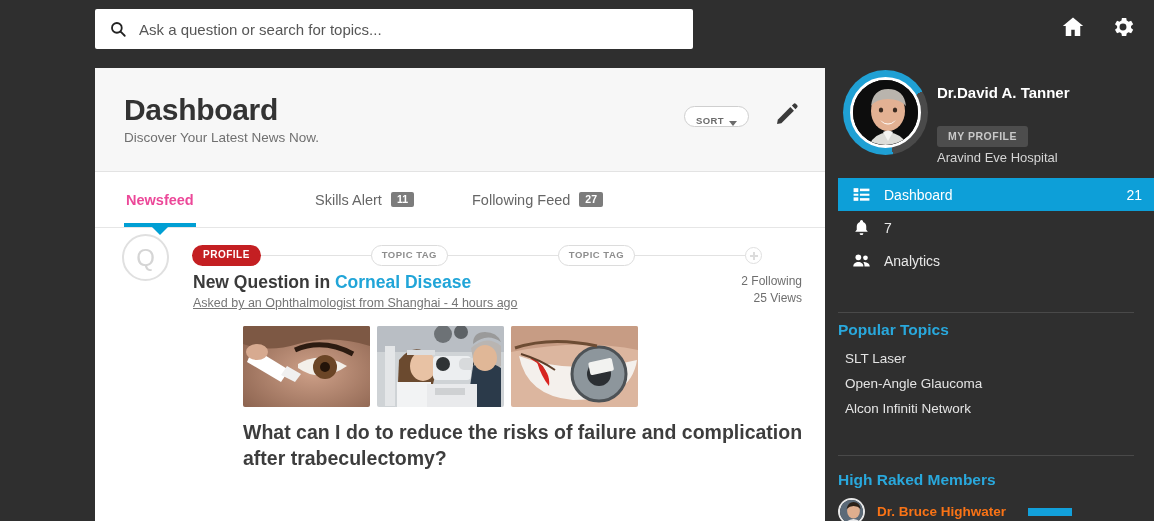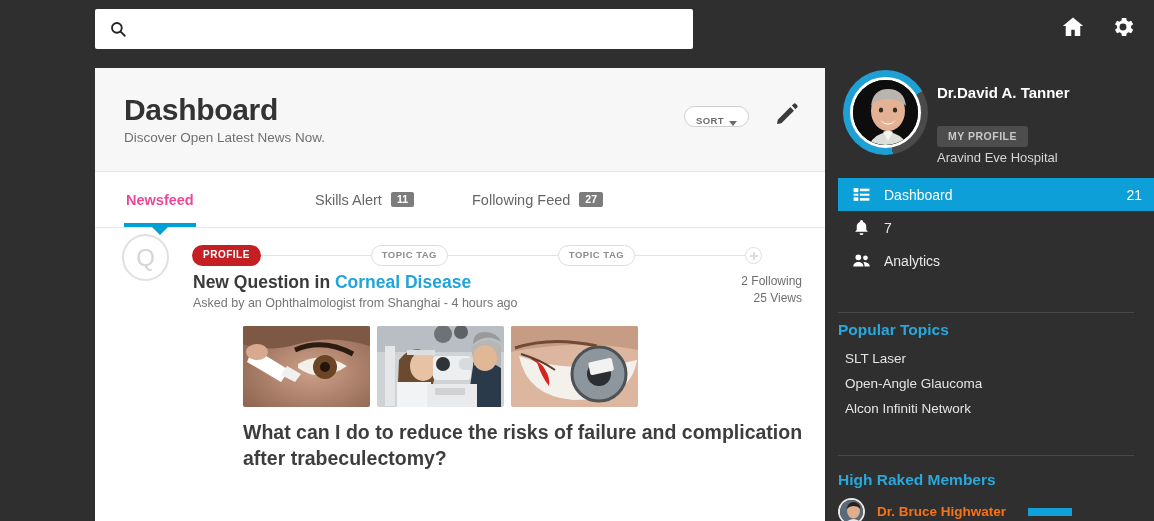--- a/index.html
+++ b/index.html
@@ -84,21 +84,21 @@
     color: #dcdcdc; flex: 0 0 auto; position: relative; z-index: 2; background:#fff; cursor: pointer;
   }
   .plus-circle::before, .plus-circle::after {
     content: ""; position: absolute; background: #dcdcdc;
   }
   .plus-circle::before { left: 3.5px; top: 7px; width: 8px; height: 1.5px; }
   .plus-circle::after { left: 7px; top: 3.5px; width: 1.5px; height: 8px; }
 
   .q-title { position: absolute; left: 98px; top: 44px; font-size: 17.5px; font-weight: bold; color: #3a3a3a; }
   .q-title .link { color: #21a5d8; }
-  .q-meta { position: absolute; left: 98px; top: 68px; font-size: 12.5px; color: #757575; }
+  .q-meta { position: absolute; left: 98px; top: 68px; font-size: 12.5px; color: #757575; text-decoration: underline; }
   .stats { position: absolute; right: 23px; top: 45px; text-align: right; }
   .stat { font-size: 12px; color: #6e6e6e; line-height: 1.45; }
 
   .thumbs { position: absolute; left: 148px; top: 98px; display: flex; gap: 7px; }
   .thumb { width: 127px; height: 81px; border-radius: 2px; overflow: hidden; cursor: pointer; }
 
   .q-headline {
     position: absolute; left: 148px; top: 192px; width: 560px;
     font-size: 19.5px; font-weight: bold; color: #3d3d3d; line-height: 1.33;
   }
@@ -146,36 +146,37 @@
 <body>
 
 <div class="app">
 
   <div class="topbar">
     <div class="searchbox">
       <svg class="search-icon" viewBox="0 0 24 24" fill="none" stroke="currentColor" stroke-width="2.4">
         <circle cx="10.5" cy="10.5" r="6.5"></circle>
           <line x1="15.5" y1="15.5" x2="21" y2="21" stroke-linecap="round"></line>
       </svg>
+      <input class="search-input" type="text" placeholder="Ask a question or search for topics..." style="">
     </div>
     <div class="topicons">
       <svg class="topicon" viewBox="0 0 24 24" fill="currentColor">
         <path d="M12 3.2 2.6 11h2.7v9.2h5.1v-5.6h3.2v5.6h5.1V11h2.7z"></path>
       </svg>
       <svg class="topicon" viewBox="0 0 24 24" fill="currentColor">
         <path d="M19.4 13a7.6 7.6 0 0 0 0-2l2-1.5-1.9-3.3-2.4.9a7.6 7.6 0 0 0-1.7-1l-.4-2.5H11l-.4 2.5c-.6.2-1.2.6-1.7 1l-2.4-.9L4.6 9.5 6.6 11a7.6 7.6 0 0 0 0 2l-2 1.5 1.9 3.3 2.4-.9c.5.4 1.1.8 1.7 1l.4 2.5h4l.4-2.5c.6-.2 1.2-.6 1.7-1l2.4.9 1.9-3.3zM12 15.2A3.2 3.2 0 1 1 12 8.8a3.2 3.2 0 0 1 0 6.4z"></path>
       </svg>
     </div>
   </div>
 
   <div class="panel">
 
     <div class="panel-head">
       <div class="page-title">Dashboard</div>
-      <div class="page-sub">Discover Open Latest News Now.</div>
+      <div class="page-sub">Discover Your Latest News Now.</div>
       <div class="sort-btn">
         <span class="sort-label">SORT</span>
         <span class="caret"></span>
       </div>
       <svg class="pencil-btn" viewBox="0 0 24 24" fill="currentColor">
         <path d="M3.5 17.2 15.1 5.6l3.3 3.3L6.8 20.5l-4 .7z"></path>
           <path d="M16.5 4.2 18 2.7a1.6 1.6 0 0 1 2.3 0l1 1a1.6 1.6 0 0 1 0 2.3l-1.5 1.5z"></path>
       </svg>
     </div>
 

